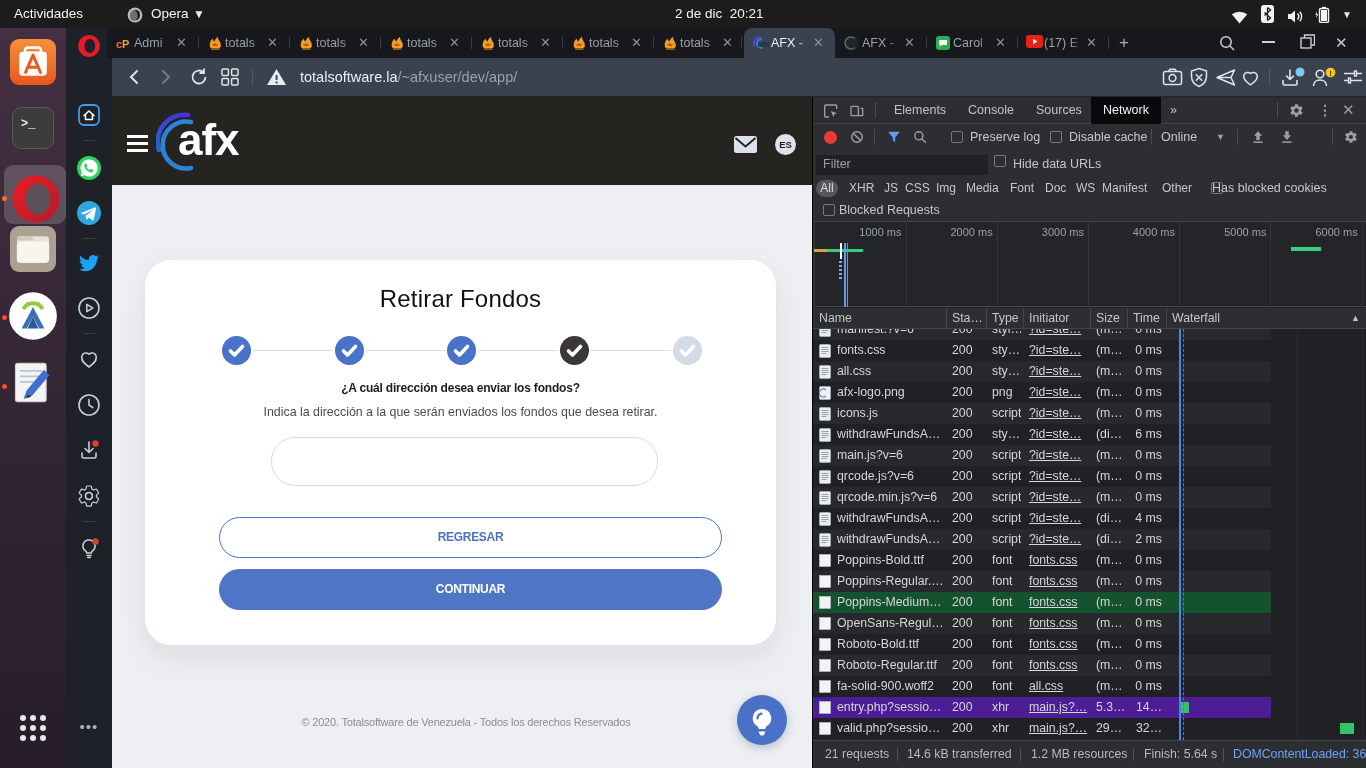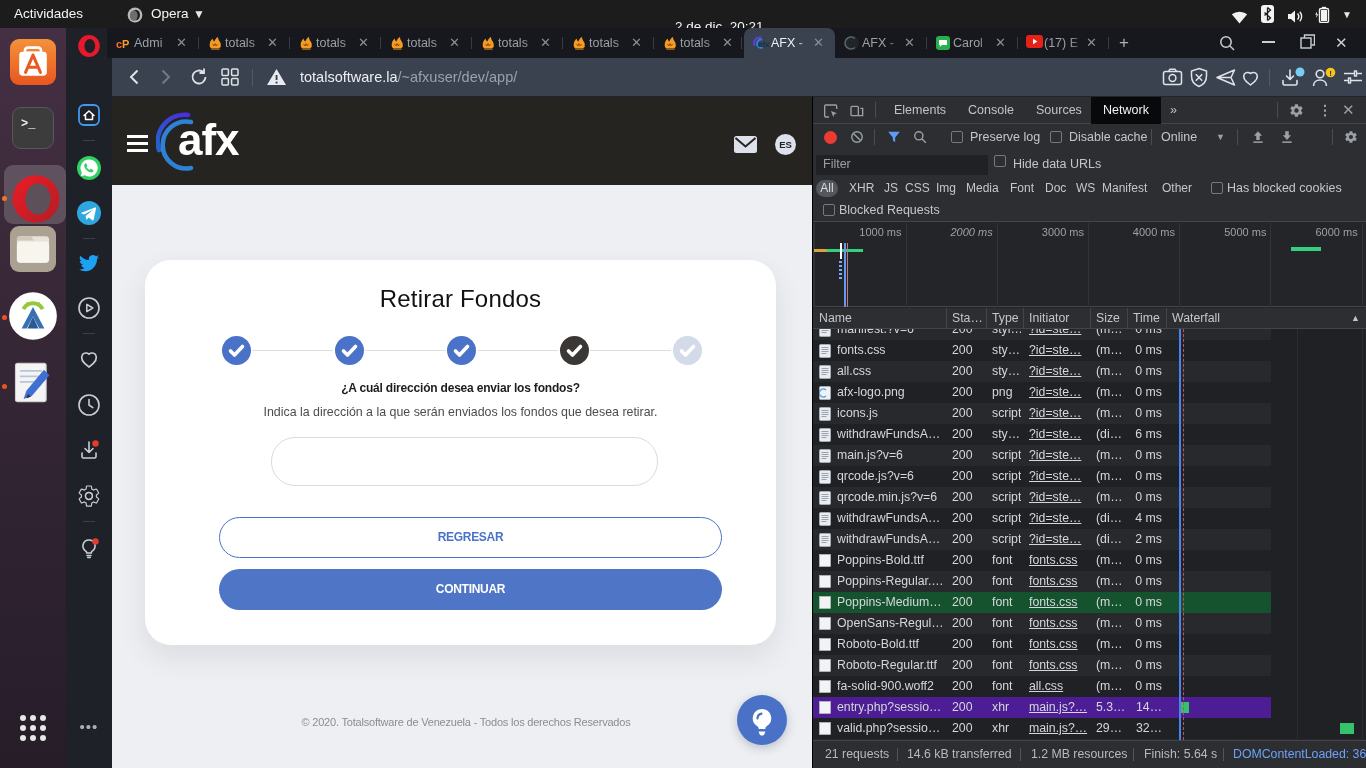--- a/index.html
+++ b/index.html
@@ -54,21 +54,21 @@
 
 <div class="abs" id="topbar">
  <div class="item" style="left:14px;">Actividades</div>
  <div class="item" style="left:127px;top:5px;height:18px;"><svg width="16" height="16" viewBox="0 0 18 18">
           <ellipse cx="9" cy="9" rx="8.3" ry="8.5" fill="#b9b9b9"></ellipse>
           <ellipse cx="10" cy="9" rx="4.6" ry="6" fill="#1c1c1c"></ellipse>
           <ellipse cx="7.6" cy="9.6" rx="4.4" ry="6" fill="#6e6e6e"></ellipse>
         </svg></div>
  <div class="item" style="left:151px;">Opera</div>
  <div class="item" style="left:193px;top:0px;color:#e8e8e8;font-size:12px;">▼</div>
- <div class="item" style="left:675px;margin-top:13px;">2 de dic&nbsp;&nbsp;20:21</div>
+ <div class="item" style="left:675px;">2 de dic&nbsp;&nbsp;20:21</div>
  <div class="item" style="left:1231px;top:6px;height:16px;"><svg width="17" height="15" viewBox="0 0 17 15">
           <path d="M8.5 14.5 L0.8 5.2 A13 13 0 0 1 16.2 5.2 Z" fill="#f2f2f2"></path>
         </svg></div>
  <div class="item" style="left:1261px;top:5px;height:18px;"><svg width="13" height="18" viewBox="0 0 13 18">
           <rect x="0" y="0" width="13" height="18" rx="3" fill="#f2f2f2"></rect>
           <path d="M6.5 2.5 v13 M6.5 2.5 l3 2.6 -6 5.4 M6.5 15.5 l3 -2.6 -6 -5.4" stroke="#1c1c1c" stroke-width="1.3" fill="none"></path>
         </svg></div>
  <div class="item" style="left:1288px;top:6px;height:16px;"><svg width="16" height="15" viewBox="0 0 16 15">
           <path d="M0 5 h3 l4-3.6 v12.2 L3 10 H0 Z" fill="#f2f2f2"></path>
           <path d="M9.5 4.5 a4.5 4.5 0 0 1 0 6" stroke="#f2f2f2" stroke-width="1.4" fill="none"></path>
@@ -550,29 +550,29 @@
 <div class="abs" style="left:71px;top:81px;height:22px;line-height:20px;color:#c3c7cc;font-size:12px;">JS</div>
 <div class="abs" style="left:92px;top:81px;height:22px;line-height:20px;color:#c3c7cc;font-size:12px;">CSS</div>
 <div class="abs" style="left:123px;top:81px;height:22px;line-height:20px;color:#c3c7cc;font-size:12px;">Img</div>
 <div class="abs" style="left:153px;top:81px;height:22px;line-height:20px;color:#c3c7cc;font-size:12px;">Media</div>
 <div class="abs" style="left:197px;top:81px;height:22px;line-height:20px;color:#c3c7cc;font-size:12px;">Font</div>
 <div class="abs" style="left:232px;top:81px;height:22px;line-height:20px;color:#c3c7cc;font-size:12px;">Doc</div>
 <div class="abs" style="left:263px;top:81px;height:22px;line-height:20px;color:#c3c7cc;font-size:12px;">WS</div>
 <div class="abs" style="left:289px;top:81px;height:22px;line-height:20px;color:#c3c7cc;font-size:12px;">Manifest</div>
 <div class="abs" style="left:349px;top:81px;height:22px;line-height:20px;color:#c3c7cc;font-size:12px;">Other</div>
 <div class="cb" style="left:398px;top:85px;"></div>
-<div class="abs" style="left:414px;top:81px;height:22px;line-height:21px;color:#c3c7cc;">Has blocked cookies</div>
+<div class="abs" style="left:399px;top:81px;height:22px;line-height:21px;color:#c3c7cc;">Has blocked cookies</div>
 <div class="dtrow5"></div>
 <div class="cb" style="left:10px;top:107px;"></div>
 <div class="abs" style="left:26px;top:103px;height:22px;line-height:21px;color:#c3c7cc;">Blocked Requests</div>
 <div class="abs" id="overview">
 <div class="abs" style="left:92.5px;top:0;width:1px;height:84px;background:#333438;"></div>
 <div class="abs" style="left:32.5px;top:3px;width:56px;text-align:right;font-size:11px;color:#9aa0a6;">1000 ms</div>
 <div class="abs" style="left:183.7px;top:0;width:1px;height:84px;background:#333438;"></div>
-<div class="abs" style="left:123.69999999999999px;top:3px;width:56px;text-align:right;font-size:11px;color:#9aa0a6;font-style:italic;">2000 ms</div>
+<div class="abs" style="left:123.69999999999999px;top:3px;width:56px;text-align:right;font-size:11px;color:#9aa0a6;">2000 ms</div>
 <div class="abs" style="left:275px;top:0;width:1px;height:84px;background:#333438;"></div>
 <div class="abs" style="left:215px;top:3px;width:56px;text-align:right;font-size:11px;color:#9aa0a6;">3000 ms</div>
 <div class="abs" style="left:366px;top:0;width:1px;height:84px;background:#333438;"></div>
 <div class="abs" style="left:306px;top:3px;width:56px;text-align:right;font-size:11px;color:#9aa0a6;">4000 ms</div>
 <div class="abs" style="left:457.4px;top:0;width:1px;height:84px;background:#333438;"></div>
 <div class="abs" style="left:397.4px;top:3px;width:56px;text-align:right;font-size:11px;color:#9aa0a6;">5000 ms</div>
 <div class="abs" style="left:548.7px;top:0;width:1px;height:84px;background:#333438;"></div>
 <div class="abs" style="left:488.70000000000005px;top:3px;width:56px;text-align:right;font-size:11px;color:#9aa0a6;">6000 ms</div>
 <div class="abs" style="left:0;top:0;width:2px;height:84px;background:#333438;"></div>
 <div class="abs" style="left:1px;top:26px;width:13px;height:3px;background:#d9a141;"></div>

